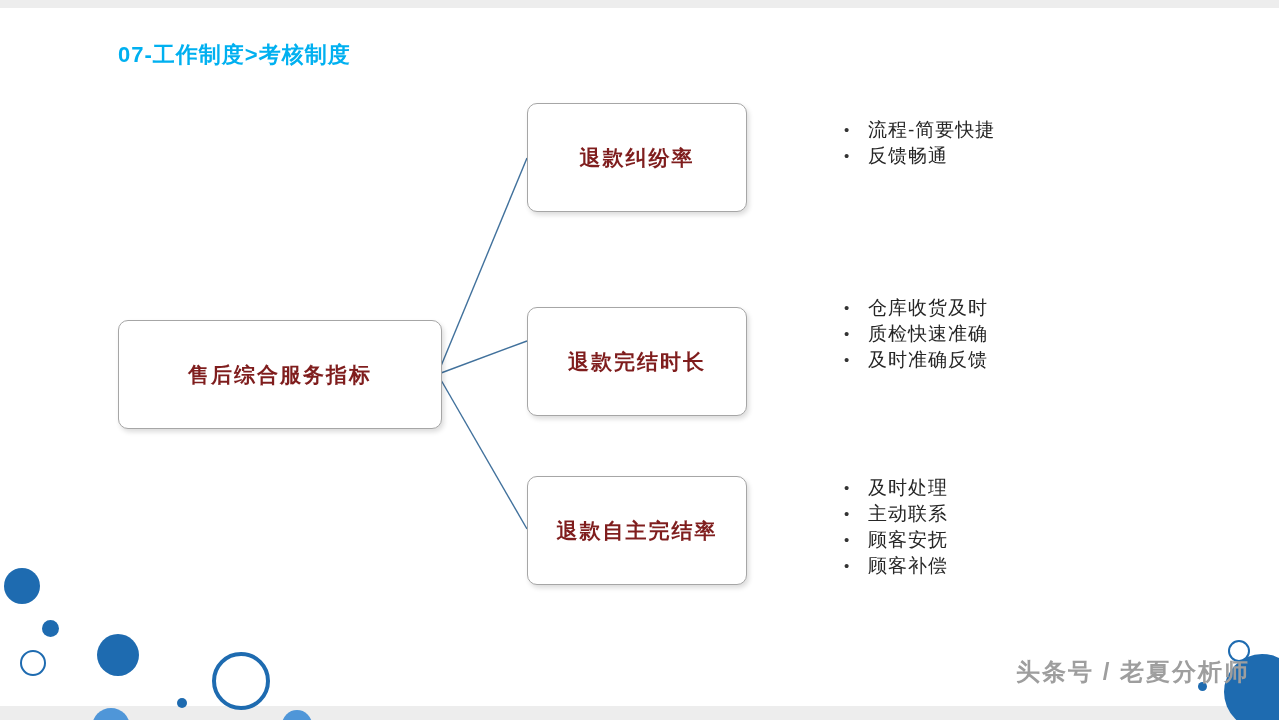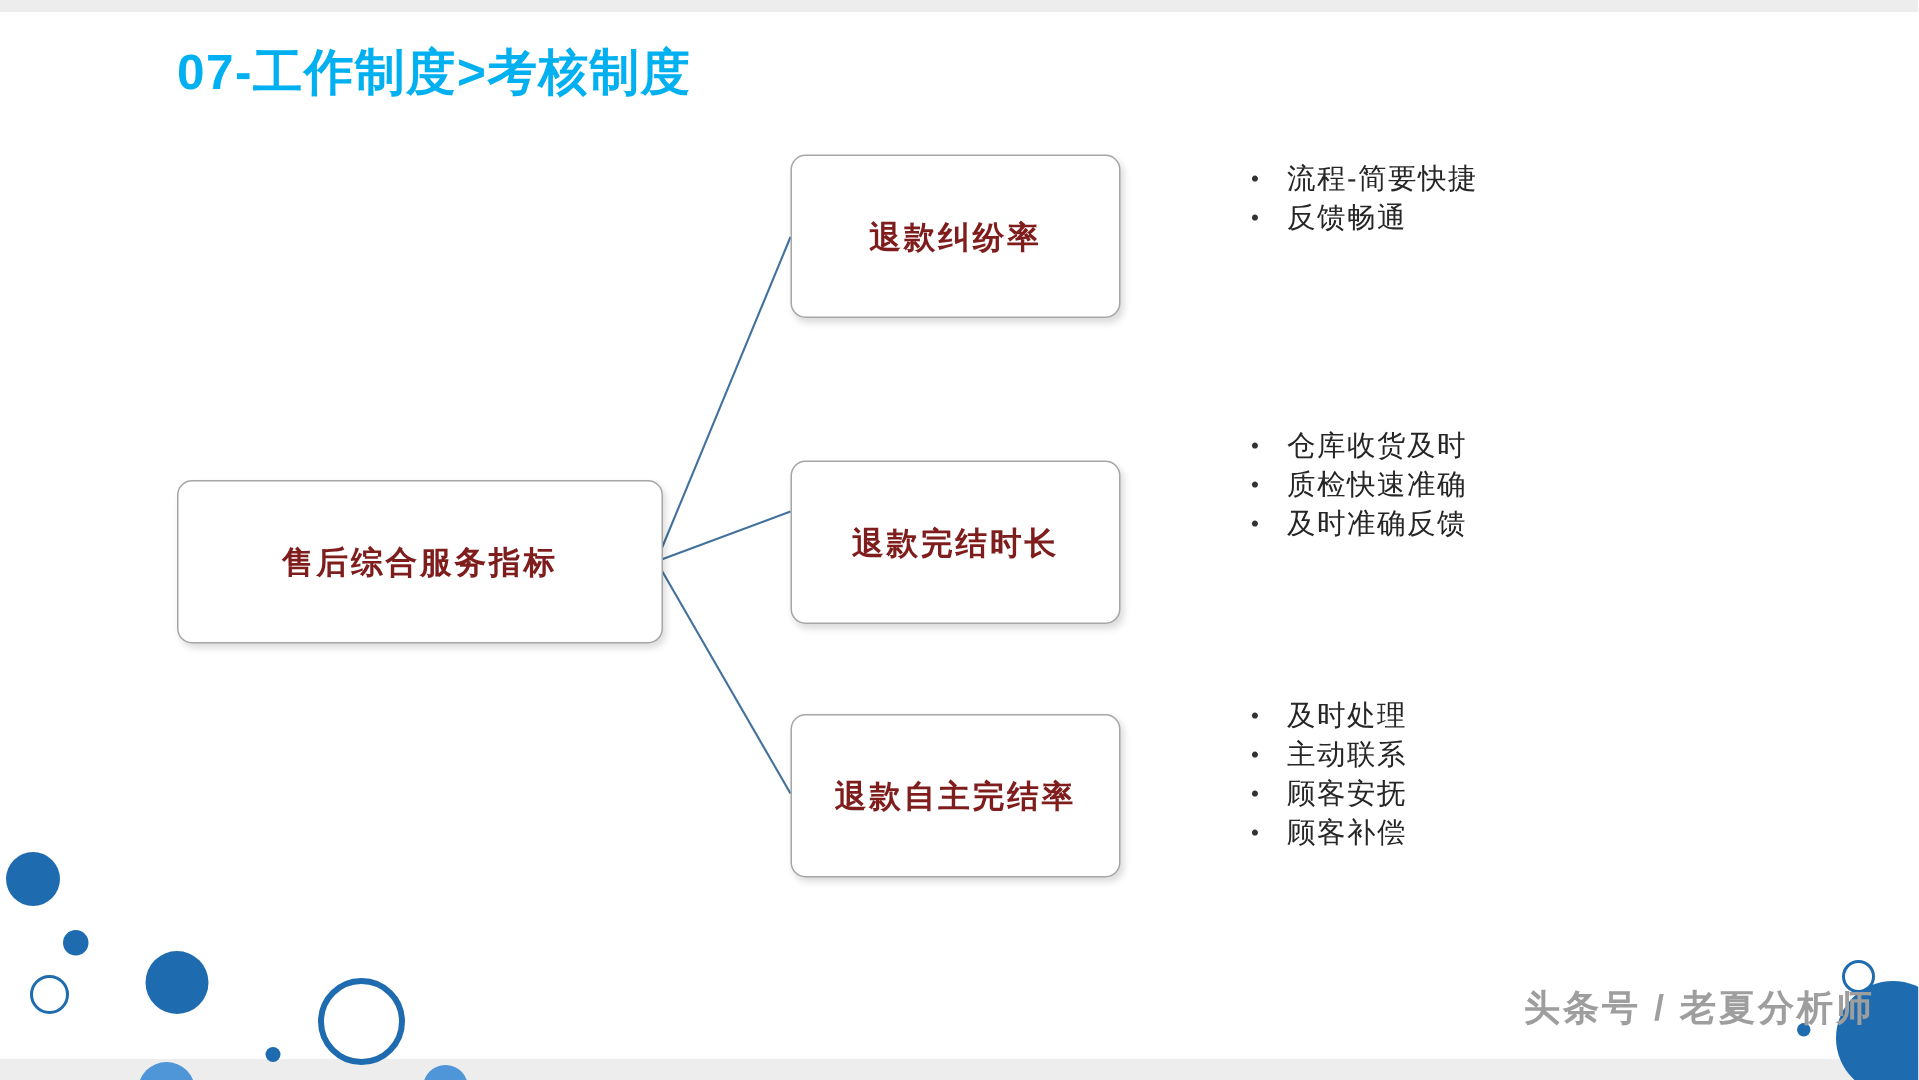--- a/index.html
+++ b/index.html
@@ -7,22 +7,22 @@
     position:relative;
     width:1279px;height:720px;
     background:#ffffff;
     overflow:hidden;
     font-family:"Liberation Sans","DejaVu Sans",sans-serif;
   }
   .bar{position:absolute;left:0;width:1279px;background:#ededed;z-index:1;}
   .bar.top{top:0;height:8px;}
   .bar.bottom{top:706px;height:14px;}
   .title{
-    position:absolute;left:118px;top:26px;margin:0;
-    font-size:33px;font-weight:bold;color:var(--c-title,#00b0f0);
+    position:absolute;left:118px;top:40px;margin:0;
+    font-size:22px;font-weight:bold;color:var(--c-title,#00b0f0);
     letter-spacing:1px;z-index:5;
   }
   .connectors{position:absolute;left:0;top:0;z-index:2;pointer-events:none;}
   .connectors line{stroke:var(--c-connector,#41719c);stroke-width:1.4;}
   .box{
     position:absolute;
     background:#ffffff;
     border:1px solid var(--c-box-border,#a6a6a6);
     border-radius:10px;
     box-shadow:2px 3px 5px rgba(0,0,0,0.14);
@@ -30,21 +30,21 @@
     font-size:21px;font-weight:bold;color:#7f1d1d;
     letter-spacing:2px;
     z-index:3;text-align:center;
   }
   .box.root{left:118px;top:320px;width:322px;height:107px;}
   .box.branch{left:527px;width:218px;height:107px;}
   .box.b0{top:103px;}
   .box.b1{top:287px;margin-top:20px;}
   .box.b2{top:476px;}
   .bullets{
-    position:absolute;left:830px;margin:0;padding:0;list-style:none;
+    position:absolute;left:830px;margin:10px;padding:0;list-style:none;
     font-size:19px;color:#262626;z-index:3;
   }
   .bullets li{
     position:relative;
     padding-left:28px;
     line-height:26px;
     letter-spacing:1px;
     white-space:nowrap;
   }
   .bullets li::before{

